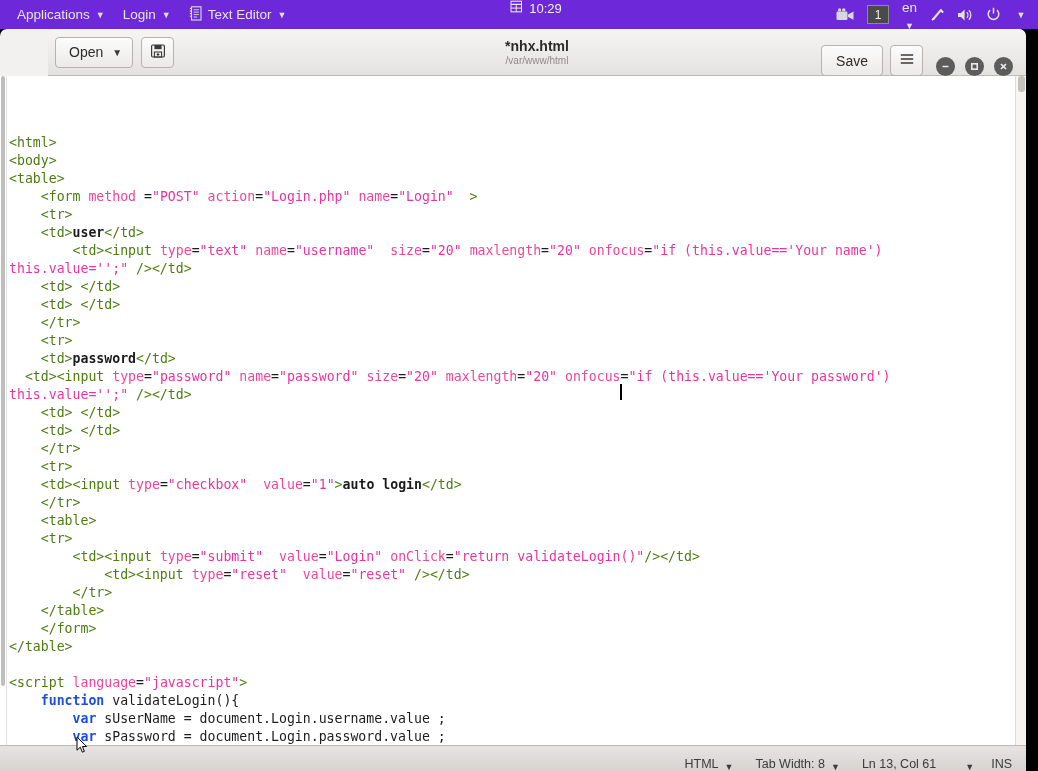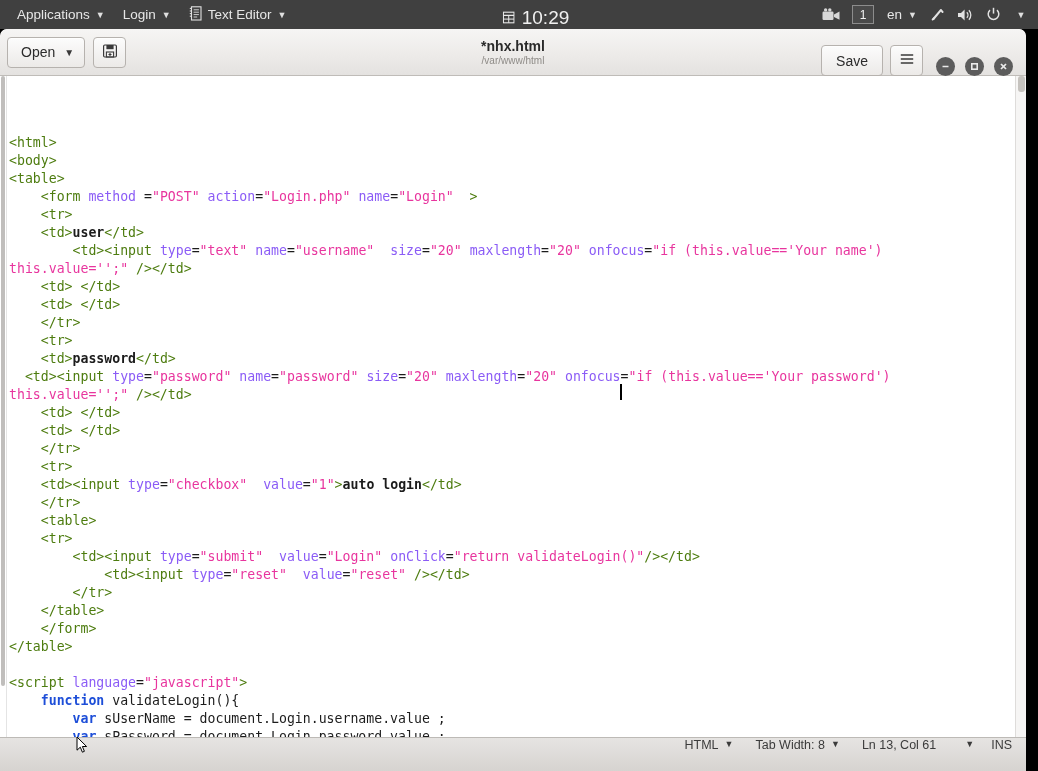--- a/index.html
+++ b/index.html
@@ -8,76 +8,77 @@
     width: 1038px; height: 771px;
     background: #000000;
     overflow: hidden;
     font-family: "Liberation Sans", sans-serif;
   }
 
   
   #top-panel {
     position: absolute; left: 0; top: 0;
     width: 1038px; height: 29px;
-    background: #404040;
+    background: #6d28d9;
     color: #dcdcdc;
-    display: flex; align-items: flex-end;
+    display: flex; align-items: flex-start;
     font-size: 13.5px;
     user-select: none;
   }
   .panel-item {
     display: flex; align-items: center; gap: 6px;
     height: 29px; padding: 0 9px;
     color: #e6e6e6;
     white-space: nowrap;
   }
   .caret { font-size: 9px; line-height: 1; position: relative; top: 1px; color: #e0e0e0; }
   #panel-left { display: flex; align-items: center; margin-left: 8px; }
   #panel-center {
     position: absolute; left: 50%; transform: translateX(-50%);
     display: flex; align-items: center; gap: 7px;
-    font-size: 19px; color: #f0f0f0; padding-left: 34px;
+    font-size: 13px; color: #f0f0f0; padding-left: 34px;
   }
   #panel-right {
     position: absolute; right: 4px; top: 0; height: 29px;
     display: flex; align-items: center; gap: 2px;
   }
   .tray-icon {
     display: flex; align-items: center; justify-content: center;
     width: 26px; height: 29px; color: #e4e4e4;
   }
   #workspace-indicator {
     min-width: 22px; height: 19px;
     border: 1px solid #8c8c8c;
     background: #4a4a4a;
     color: #f2f2f2;
     display: flex; align-items: center; justify-content: center;
     font-size: 12px; margin: 0 6px;
   }
-  #lang-item { padding: 0 5px; }
+  #lang-item { padding: 0 5px; flex-direction: column; }
 
   
   #window {
     position: absolute; left: 0; top: 29px;
     width: 1026px; height: 742px;
     display: flex; flex-direction: column;
     background: #f2f1f0;
     border-radius: 7px 7px 0 0;
     overflow: hidden;
   }
 
   
   #headerbar {
     position: relative;
     height: 47px; flex: 0 0 47px;
     background: linear-gradient(to bottom, #f6f5f4 0%, #edebe9 55%, #e4e2e0 100%);
     border-bottom: 1px solid #bfbcb8;
     border-radius: 7px 7px 0 0;
     display: flex; align-items: center;
     padding: 0 7px;
+    margin-left: 48px;
   }
   .hb-left { display: flex; align-items: center; gap: 8px; }
   .hb-right {
     position: absolute; right: 13px; top: 0; height: 47px;
     display: flex; align-items: flex-end; gap: 7px;
   }
   .gtk-btn {
     background: linear-gradient(to bottom, #fcfcfc, #eceae8);
     border: 1px solid #b6b2ae;
     border-radius: 4px;
@@ -146,21 +147,21 @@
     line-height: 18px;
     color: #222222;
     white-space: pre;
     padding: 4px 0 0 0;
     overflow: hidden;
   }
   #code .line { height: 18px; padding-left: 2px; }
 
   
   .tag   { color: #4d7c0f; }
-  .attr  { color: #8b5cf6; }
+  .attr  { color: #ec4899; }
   .val   { color: #e8359e; }
   .txt   { color: #1c1c1c; font-weight: bold; }
   .plain { color: #1c1c1c; }
   .kw    { color: #1d4ed8; font-weight: bold; }
 
   #caret-mark {
     position: absolute;
     width: 1.5px; height: 16px;
     background: #000000;
   }
@@ -181,22 +182,22 @@
   #statusbar {
     flex: 0 0 26px;
     background: linear-gradient(to bottom,#e6e4e2,#d6d3d0);
     border-top: 1px solid #bdbab6;
     display: flex; align-items: center; justify-content: flex-end;
     font-size: 12.5px; color: #3b3b3b;
     padding-right: 10px;
     user-select: none;
   }
   .sb-item {
-    display: flex; align-items: flex-start; gap: 6px;
-    padding: 0 11px; height: 33px;
+    display: flex; align-items: flex-end; gap: 6px;
+    padding: 0 11px; height: 24px;
     white-space: nowrap;
   }
   .sb-caret { font-size: 9px; position: relative; top: 1px; }
   #sb-position { padding-right: 18px; }
   #sb-ins { padding-left: 6px; padding-right: 4px; }
 
   
   #mouse-cursor {
     position: absolute;
     left: 76px; top: 736px;

